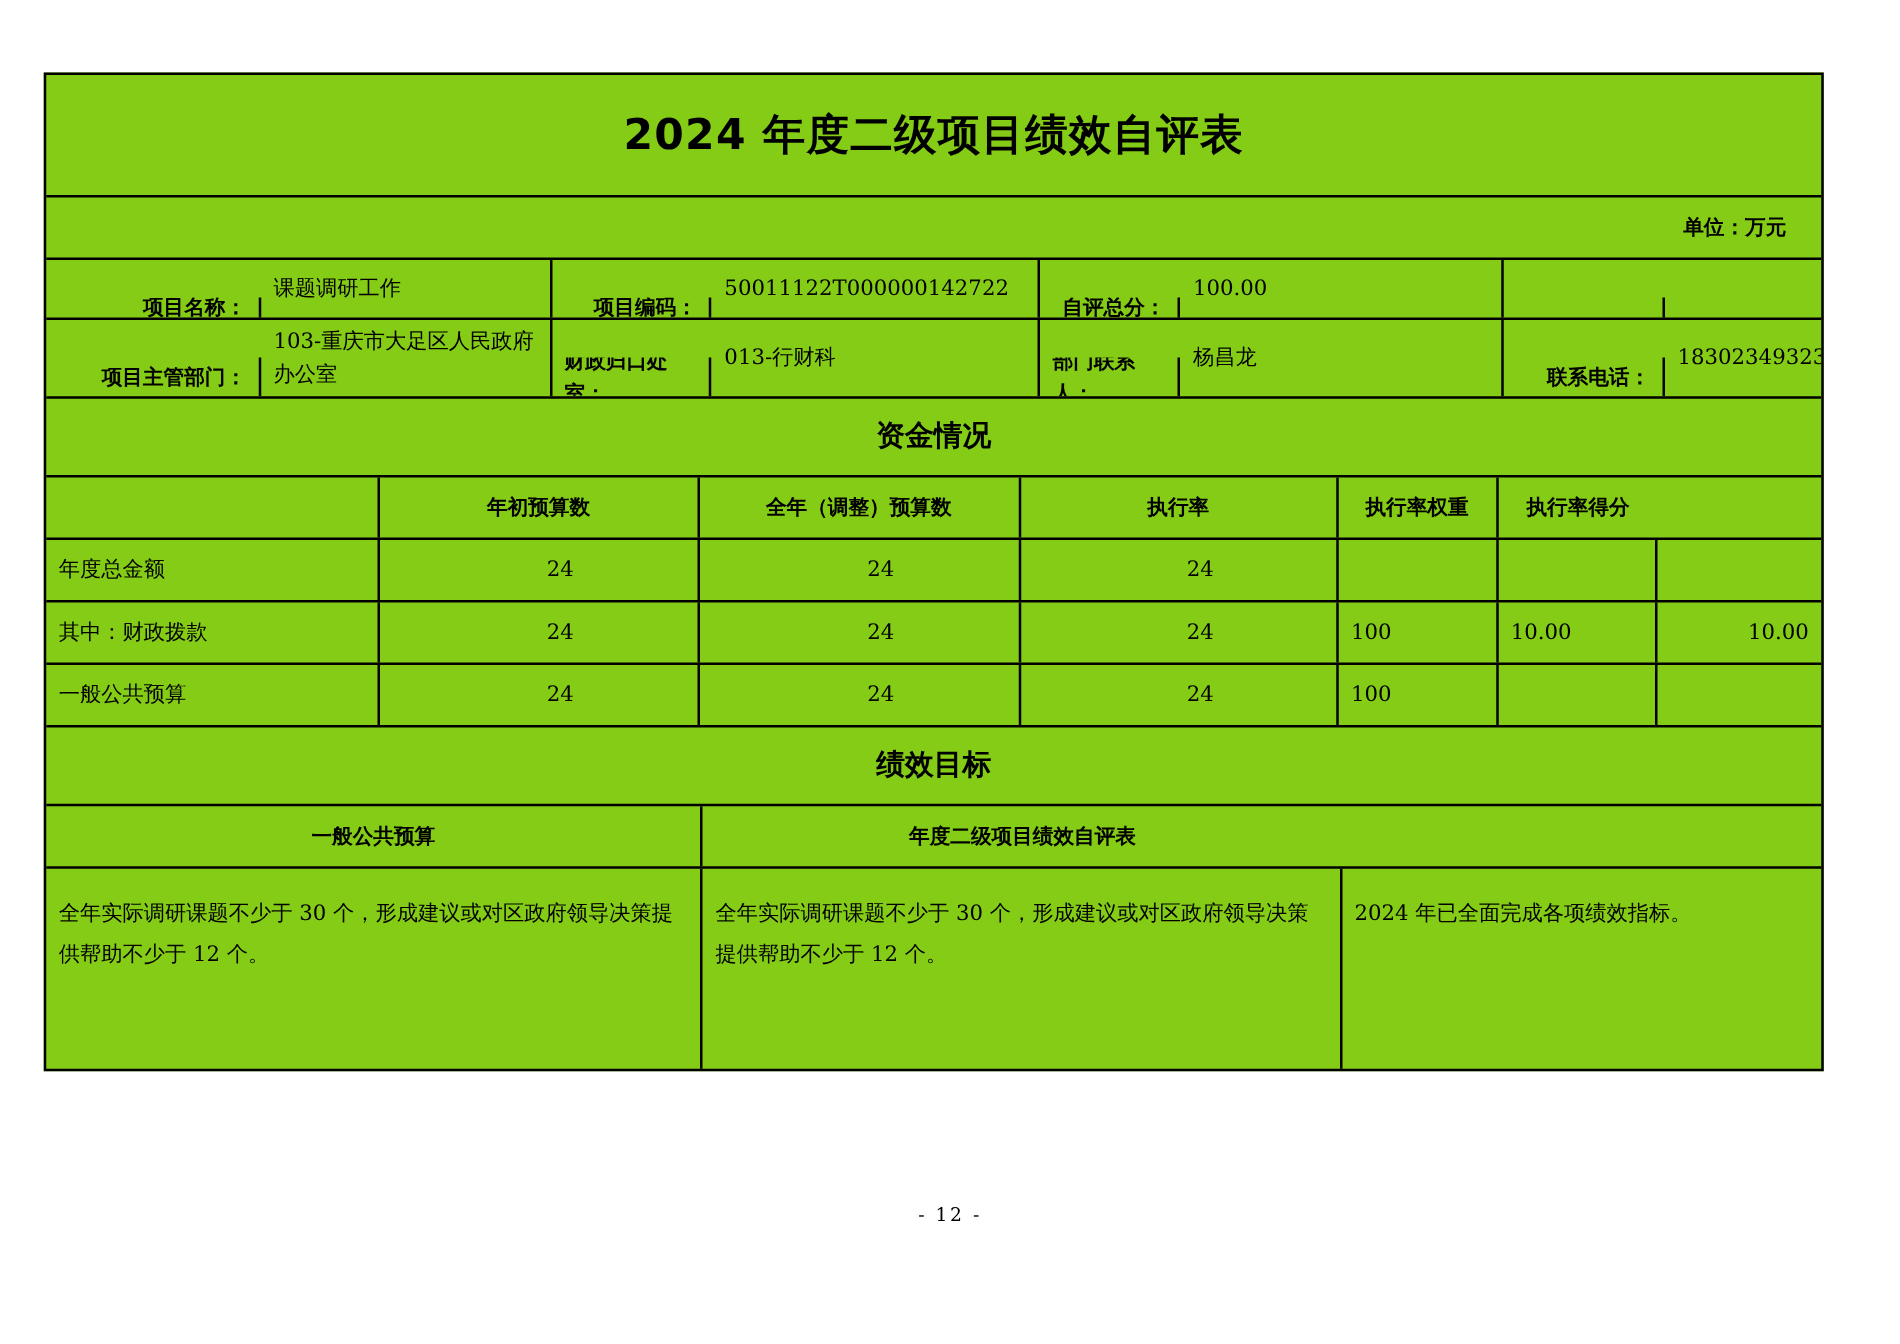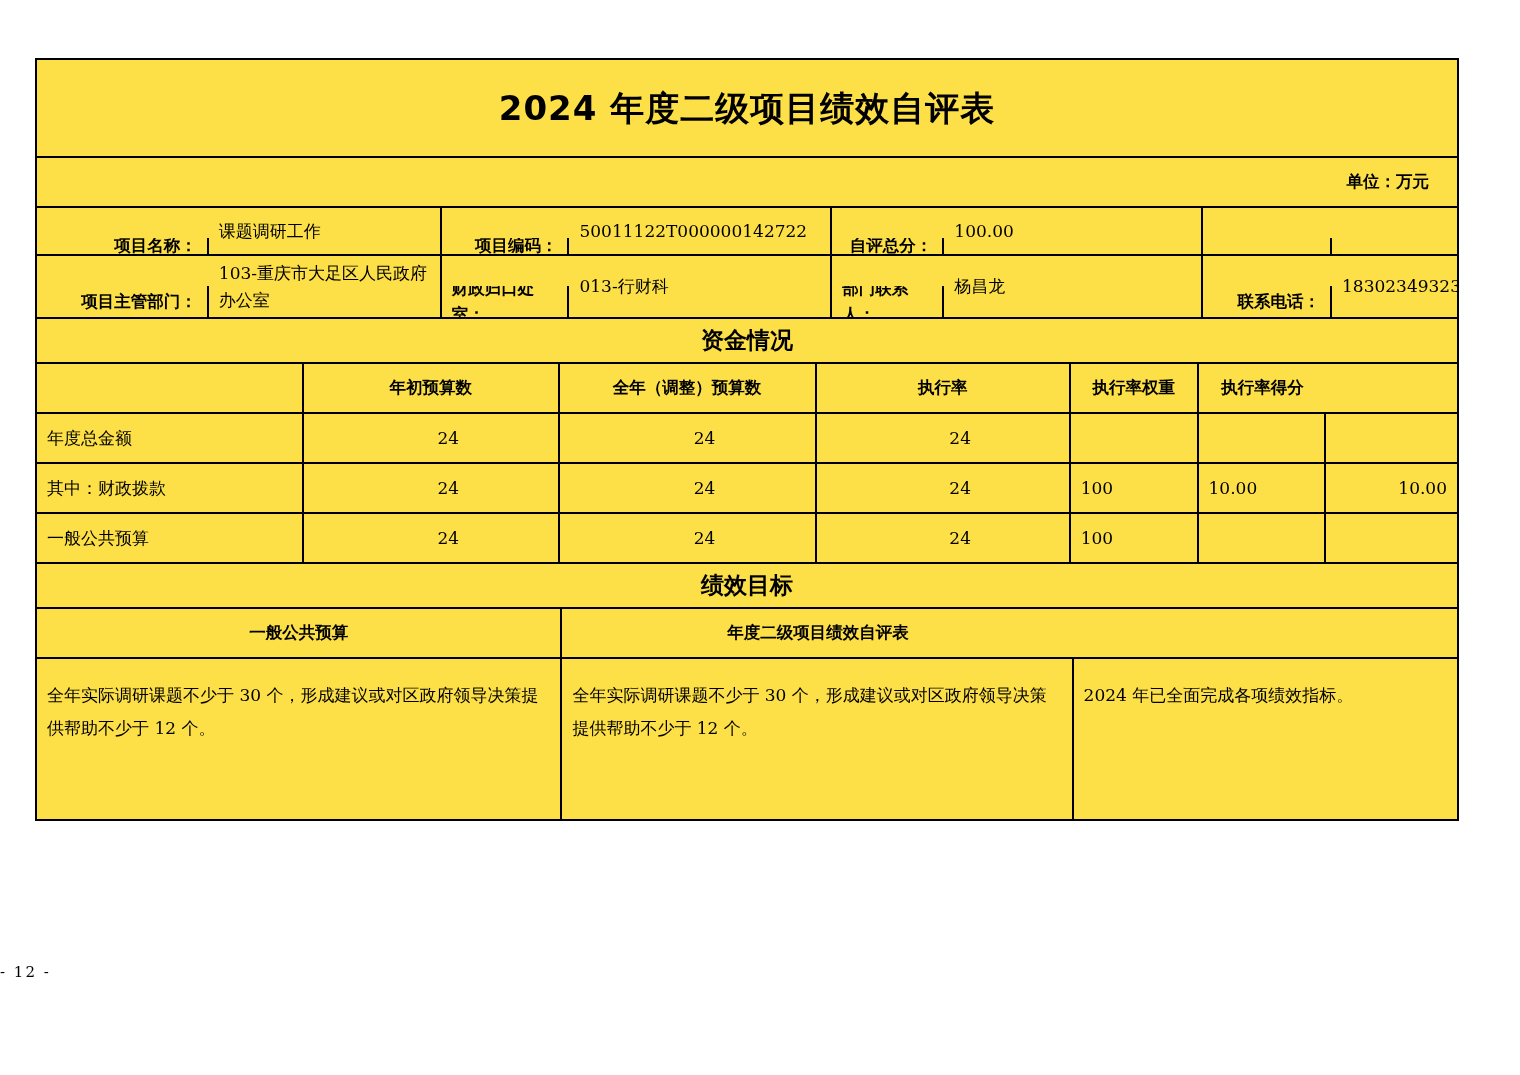--- a/index.html
+++ b/index.html
@@ -12,21 +12,21 @@
     font-family: "DejaVu Serif", "Liberation Serif", serif;
     color: #000000;
   }
   .sheet {
     position: absolute;
     left: 35px;
     top: 58px;
     width: 1424px;
     border: 2px solid #000000;
     box-sizing: border-box;
-    background: #fde047;
+    background: #84cc16;
   }
   .row {
     display: grid;
     border-bottom: 2px solid #000000;
     box-sizing: border-box;
   }
   .row:last-child { border-bottom: none; }
   .cell {
     border-right: 2px solid #000000;
     box-sizing: border-box;
@@ -67,21 +67,21 @@
     font-weight: bold;
     font-family: "DejaVu Sans", "Liberation Sans", sans-serif;
     padding-right: 28px;
     font-size: 16.5px;
   }
 
   .info-row  { grid-template-columns: 12.1% 16.4% 9% 18.5% 7.9% 18.2% 9.1% 1fr; }
   .info-row1 { height: 48px; }
   .info-row2 { height: 63px; }
 
-  .section-row { grid-template-columns: 1fr; height: 45px; }
+  .section-row { grid-template-columns: 1fr; height: 63px; }
   .section-cell {
     justify-content: center;
     text-align: center;
     font-family: "DejaVu Sans", "Liberation Sans", sans-serif;
     font-weight: bold;
     font-size: 23px;
   }
 
   .fund-row { grid-template-columns: 18.8% 18% 18.1% 17.9% 9% 9% 1fr; height: 50px; }
   .fund-head .cell {
@@ -106,20 +106,21 @@
     align-items: flex-start;
     padding-top: 20px;
     line-height: 1.95;
   }
 
   .page-number {
     position: absolute;
     left: 0;
     top: 963px;
     width: 1520px;
+    text-align: center;
     font-size: 15px;
     letter-spacing: 2px;
   }
 </style>
 </head>
 <body>
 
 <div class="sheet">
 
   <div class="row title-row">

